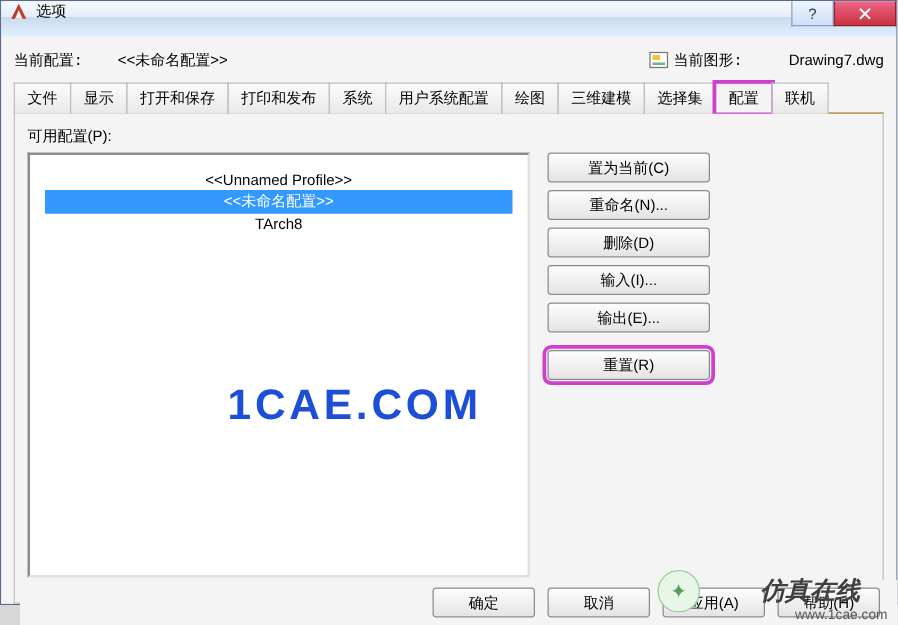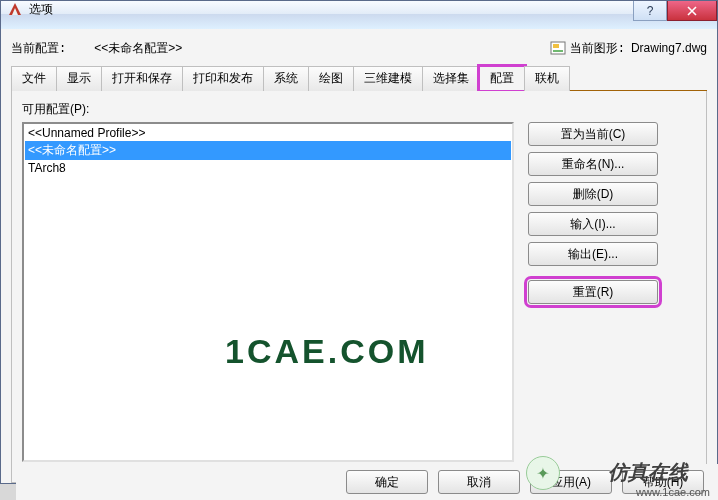--- a/index.html
+++ b/index.html
@@ -24,30 +24,30 @@
 .tabs { display: flex; margin-top: 6px; border-bottom: 1px solid #a16207; }
 .tab { padding: 3px 10px; border: 1px solid #bfbfbf; border-bottom: none; background: linear-gradient(#fcfcfc,#e8e8e8); margin-right: -1px; cursor: default; position: relative; top: 1px; }
 .tab.active { background: #f4f4f4; border-bottom: 1px solid #f4f4f4; }
 .tab.hl { outline: 3px solid #d040d0; outline-offset: -1px; }
 
 .panel { border: 1px solid #bfbfbf; border-top: none; padding: 10px 10px 14px 10px; background: #f4f4f4; height: 392px; position: relative; }
 
 .listlbl { margin-bottom: 4px; }
 
 .body2col { display: flex; gap: 14px; }
-.listbox { width: 492px; height: 340px; border: 2px inset #e0e0e0; background: #fff; overflow: auto; padding: 1px; }
+.listbox { width: 402px; height: 340px; border: 2px inset #e0e0e0; background: #fff; overflow: auto; padding: 12px; text-align: center; }
 .listitem { padding: 1px 3px; white-space: nowrap; }
 .listitem.sel { background: #3399ff; color: #fff; }
 
 .btns { display: flex; flex-direction: column; gap: 6px; align-items: flex-start; }
 .btn { width: 130px; height: 24px; border: 1px solid #8b8b8b; background: linear-gradient(#fdfdfd,#e4e4e4); border-radius: 3px; text-align: center; line-height: 22px; cursor: default; }
 .btn.hl { outline: 3px solid #d040d0; outline-offset: 1px; }
 .gap { height: 2px; }
 
-.watermark { position: absolute; left: 170px; top: 241px; font-size: 34px; font-weight: bold; color: #14532d; letter-spacing: 3px; pointer-events: none; font-family: Arial; margin-left: 43px; }
+.watermark { position: absolute; left: 170px; top: 214px; font-size: 34px; font-weight: bold; color: #1d4ed8; letter-spacing: 3px; pointer-events: none; font-family: Arial; }
 
 .footer { position: absolute; bottom: 0; left: 16px; right: 0; display: flex; justify-content: flex-end; gap: 10px; padding: 6px 14px; background: #f4f4f4; }
 .footer .btn { width: 82px; }
 
 .overlay-tag { position: absolute; right: 30px; bottom: 14px; font-size: 20px; color: #404040; font-style: italic; font-weight: bold; pointer-events: none; }
 .overlay-url { position: absolute; right: 8px; bottom: 2px; font-size: 11px; color: #555; pointer-events: none; }
 .overlay-bubble { position:absolute; right: 158px; bottom: 10px; width: 34px; height: 34px; border-radius: 50%; background: #e8f6e8; border:1px solid #9c9; display:flex; align-items:center; justify-content:center; color:#5a9a5a; font-size:16px; pointer-events:none;}
 </style>
 </head>
 <body>
@@ -79,29 +79,30 @@
       <span class="val">&lt;&lt;未命名配置&gt;&gt;</span>
       <span class="spacer"></span>
       <span class="dwgicon">
         <svg viewBox="0 0 16 16">
             <rect x="1" y="2" width="14" height="12" fill="#fff" stroke="#777"></rect>
             <rect x="3" y="4" width="6" height="4" fill="#f0c040"></rect>
             <rect x="3" y="10" width="10" height="2" fill="#6fb86f"></rect>
           </svg>
       </span>
       <span class="lbl">当前图形:</span>
-      <span class="val" style="margin-left:6px">Drawing7.dwg</span>
+      <span class="val" style="margin-left:37px">Drawing7.dwg</span>
     </div>
 
     <div class="tabs" id="tabstrip">
         <div class="tab">文件</div>
         <div class="tab">显示</div>
         <div class="tab">打开和保存</div>
         <div class="tab">打印和发布</div>
         <div class="tab">系统</div>
+        <div class="tab">用户系统配置</div>
         <div class="tab">绘图</div>
         <div class="tab">三维建模</div>
         <div class="tab">选择集</div>
         <div class="tab active hl">配置</div>
         <div class="tab">联机</div>
       </div>
 
     <div class="panel">
 
       <div class="listlbl">可用配置(P):</div>

